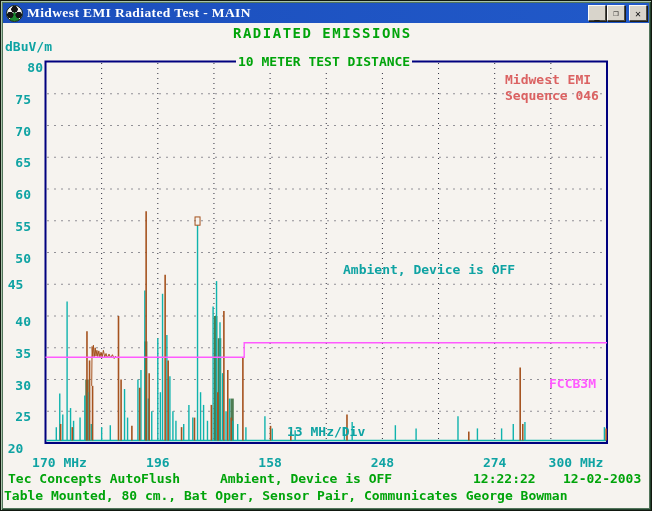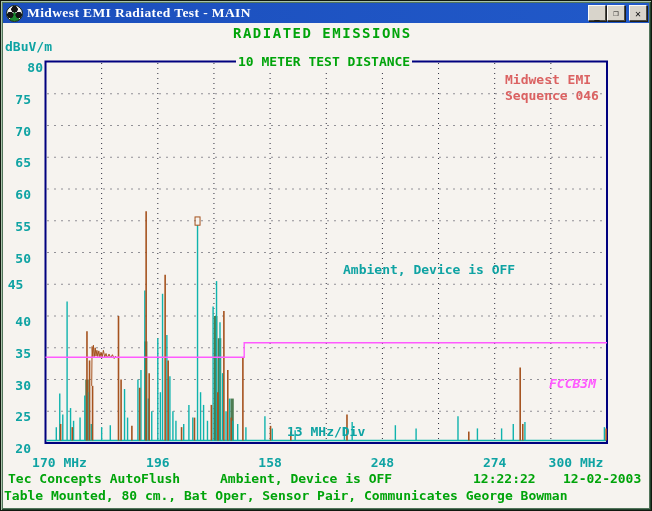--- a/index.html
+++ b/index.html
@@ -165,37 +165,37 @@
       <rect x="195.03692307692302" y="216.94" width="5" height="8.255000000000024" fill="none" stroke="#a5521e" stroke-width="1"></rect>
       <polyline points="45.5,357.3 244.2,357.3 244.2,342.7 607.0,342.7" fill="none" stroke="#ff5aff" stroke-width="1.4"></polyline>
     </svg>
 
   <div class="t green big" style="left:233px;top:25px;">RADIATED EMISSIONS</div>
   <div class="t teal" style="left:5px;top:39px;">dBuV/m</div>
   <div class="t green bg" style="left:236px;top:54px;">10 METER TEST DISTANCE</div>
 
   <div class="t salmon" style="left:505px;top:72px;"><span>Midwest EMI</span><br><span>Sequence 046</span></div>
   <div class="t teal" style="left:343px;top:262px;">Ambient, Device is OFF</div>
-  <div class="t magenta" style="left:549px;top:376px;font-style:italic;">FCCB3M</div>
+  <div class="t magenta" style="left:549px;top:376px;">FCCB3M</div>
   <div class="t teal" style="left:287px;top:424px;">13 MHz/Div</div>
 
   <div id="ylabels">
       <div class="t teal" style="left: 0px; top: 60px; width: 31px; text-align: right; padding-left: 12px;">80</div>
       <div class="t teal" style="left: 0px; top: 91.75px; width: 31px; text-align: right;">75</div>
       <div class="t teal" style="left: 0px; top: 123.5px; width: 31px; text-align: right;">70</div>
       <div class="t teal" style="left: 0px; top: 155.25px; width: 31px; text-align: right;">65</div>
       <div class="t teal" style="left: 0px; top: 187px; width: 31px; text-align: right;">60</div>
       <div class="t teal" style="left: 0px; top: 218.75px; width: 31px; text-align: right;">55</div>
       <div class="t teal" style="left: 0px; top: 250.5px; width: 31px; text-align: right;">50</div>
       <div class="t teal" style="left: 0px; top: 277px; width: 31px; text-align: center;">45</div>
       <div class="t teal" style="left: 0px; top: 314px; width: 31px; text-align: right;">40</div>
       <div class="t teal" style="left: 0px; top: 345.75px; width: 31px; text-align: right;">35</div>
       <div class="t teal" style="left: 0px; top: 377.5px; width: 31px; text-align: right;">30</div>
       <div class="t teal" style="left: 0px; top: 409.25px; width: 31px; text-align: right;">25</div>
-      <div class="t teal" style="left: 0px; top: 441px; width: 31px; text-align: right;">20</div>
+      <div class="t teal" style="left: 0px; top: 441px; width: 31px; text-align: center;">20</div>
     </div>
   <div id="xlabels">
       <div class="t teal" style="left: 59.5px; top: 455px; transform: translateX(-50%);">170 MHz</div>
       <div class="t teal" style="left: 157.8px; top: 455px; transform: translateX(-50%);">196</div>
       <div class="t teal" style="left: 270.1px; top: 455px; transform: translateX(-50%);">158</div>
       <div class="t teal" style="left: 382.4px; top: 455px; transform: translateX(-50%);">248</div>
       <div class="t teal" style="left: 494.7px; top: 455px; transform: translateX(-50%);">274</div>
       <div class="t teal" style="left: 576px; top: 455px; transform: translateX(-50%); text-align: center;">300 MHz</div>
     </div>
 

